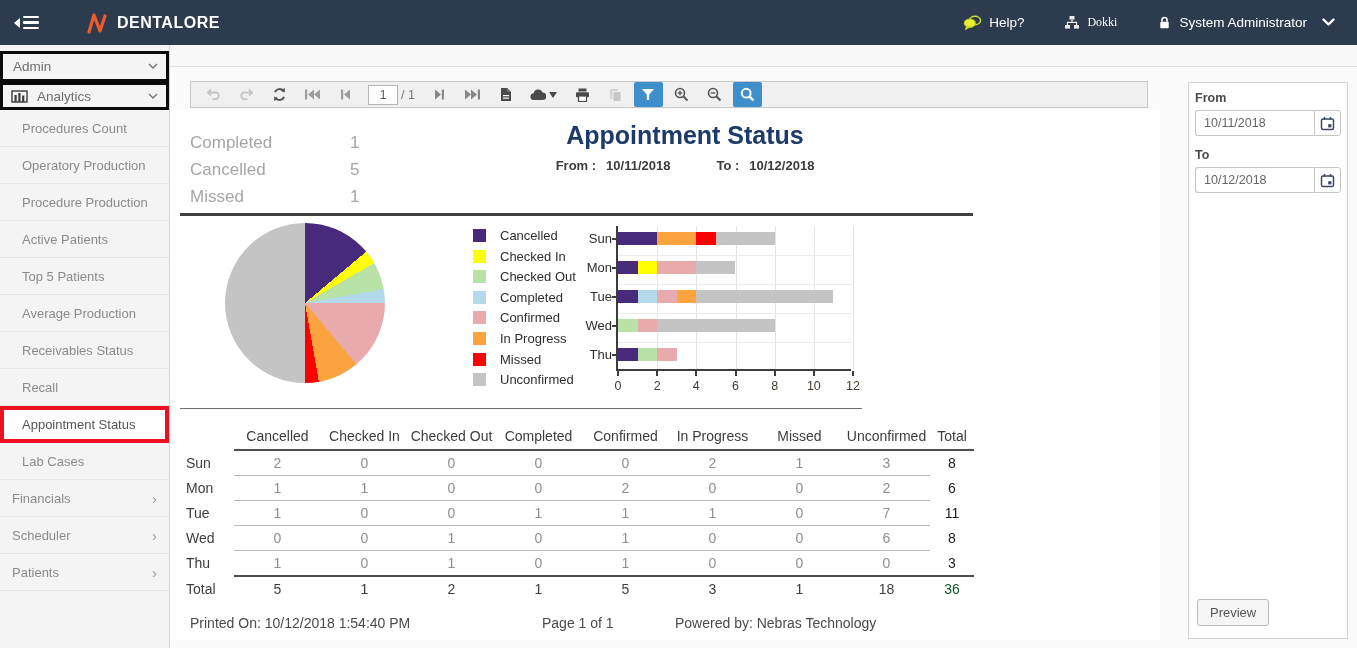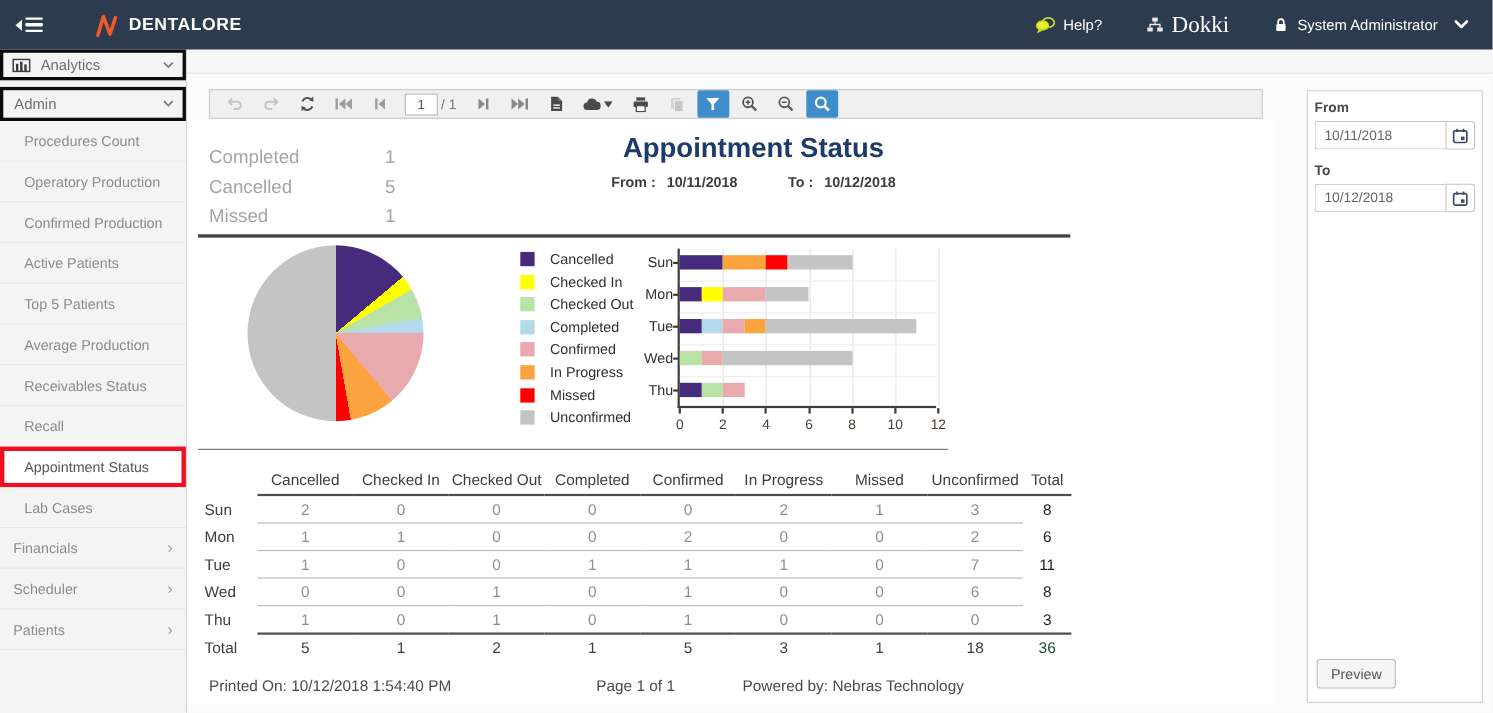--- a/index.html
+++ b/index.html
@@ -8,21 +8,21 @@
   
   .navbar { height:45px; background:#2d3b4e; display:flex; align-items:center; color:#fff; position:relative; z-index:5; }
   .nav-collapse { display:flex; align-items:center; margin-left:14px; cursor:pointer; }
   .nav-collapse .tri { width:0; height:0; border-top:5px solid transparent; border-bottom:5px solid transparent; border-right:6px solid #fff; margin-right:3px; }
   .nav-collapse .bars { display:flex; flex-direction:column; gap:3px; }
   .nav-collapse .bars span { width:16px; height:2.5px; background:#fff; border-radius:1px; }
   .brand { display:flex; align-items:center; margin-left:46px; gap:8px; }
   .brand-text { font-weight:bold; font-size:16px; letter-spacing:.5px; }
   .nav-right { margin-left:auto; display:flex; align-items:center; gap:40px; margin-right:22px; font-size:13.5px; }
   .nav-item { display:flex; align-items:center; gap:7px; cursor:pointer; white-space:nowrap; }
-  .dokki-text { font-family:"Liberation Serif",serif; font-size:21px; }
+  .dokki-text { font-family:"Liberation Serif",serif; font-size:12px; }
 
   
   .layout { display:flex; height:603px; }
 
   
   .sidebar { width:170px; background:#f4f4f4; border-right:1px solid #d5d5d5; flex:none; }
   .side-box { border:3px solid #0b0b0b; background:#f4f4f4; display:flex; align-items:center; padding:0 8px; color:#6e6e6e; font-size:13.5px; cursor:pointer; }
   .side-box.analytics { height:28px; }
   .side-box.admin { height:31px; margin-top:6px; }
   .side-box .grow { flex:1; }
@@ -142,44 +142,44 @@
       <svg width="13" height="9" viewBox="0 0 13 9" style="margin-left:8px">
         <polyline points="1.5,1.5 6.5,6.5 11.5,1.5" stroke="#fff" stroke-width="2.4" fill="none" stroke-linecap="round" stroke-linejoin="round"></polyline>
       </svg>
     </div>
   </div>
 </div>
 
 <div class="layout">
 
   <div class="sidebar">
+    <div class="side-box admin">
+      <span style="padding-left:2px">Admin</span>
+      <span class="grow"></span>
+      <svg width="10" height="7" viewBox="0 0 10 7">
+        <polyline points="1,1 5,5 9,1" stroke="#777" stroke-width="1.5" fill="none"></polyline>
+      </svg>
+    </div>
     <div class="side-box analytics">
       <svg width="17" height="13" viewBox="0 0 17 13" style="margin-right:9px">
         <rect x="1" y="1" width="15" height="11" fill="none" stroke="#3c3c3c" stroke-width="1.4"></rect>
         <rect x="3.5" y="5" width="2.2" height="7" fill="#3c3c3c"></rect>
         <rect x="7.3" y="3" width="2.2" height="9" fill="#3c3c3c"></rect>
         <rect x="11.1" y="5.5" width="2.2" height="6.5" fill="#3c3c3c"></rect>
       </svg>
       <span>Analytics</span>
       <span class="grow"></span>
       <svg width="10" height="7" viewBox="0 0 10 7">
         <polyline points="1,1 5,5 9,1" stroke="#777" stroke-width="1.5" fill="none"></polyline>
       </svg>
     </div>
-    <div class="side-box admin">
-      <span style="padding-left:2px">Admin</span>
-      <span class="grow"></span>
-      <svg width="10" height="7" viewBox="0 0 10 7">
-        <polyline points="1,1 5,5 9,1" stroke="#777" stroke-width="1.5" fill="none"></polyline>
-      </svg>
-    </div>
     <div id="side-items">
         <div class="side-item">Procedures Count</div>
         <div class="side-item">Operatory Production</div>
-        <div class="side-item">Confirmed Production</div>
+        <div class="side-item">Procedure Production</div>
         <div class="side-item">Active Patients</div>
         <div class="side-item">Top 5 Patients</div>
         <div class="side-item">Average Production</div>
         <div class="side-item">Receivables Status</div>
         <div class="side-item">Recall</div>
         <div class="side-item active">Appointment Status</div>
         <div class="side-item">Lab Cases</div>
         <div class="side-group">
           <span>Financials</span>
           <span class="grow"></span>

